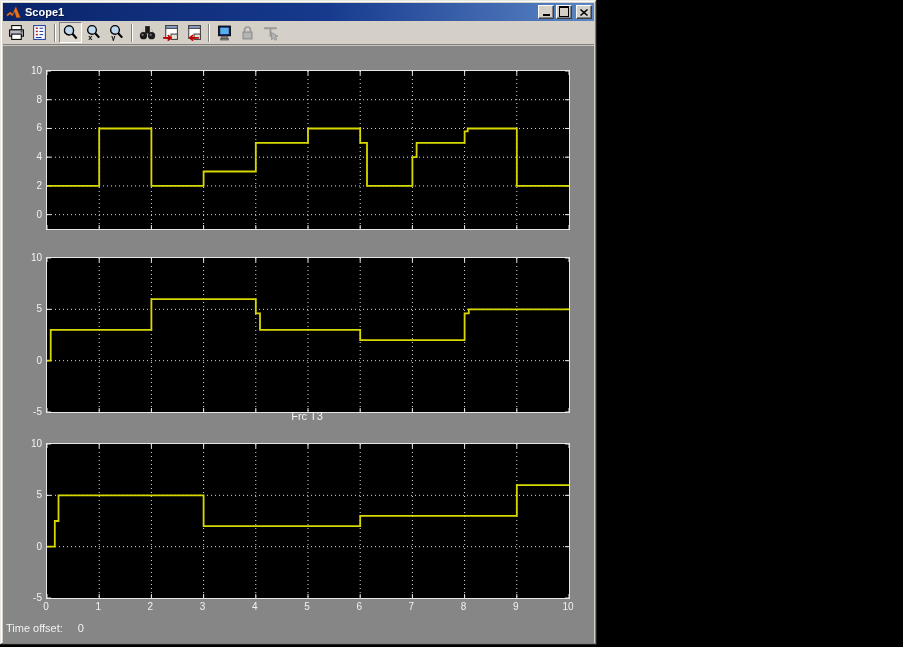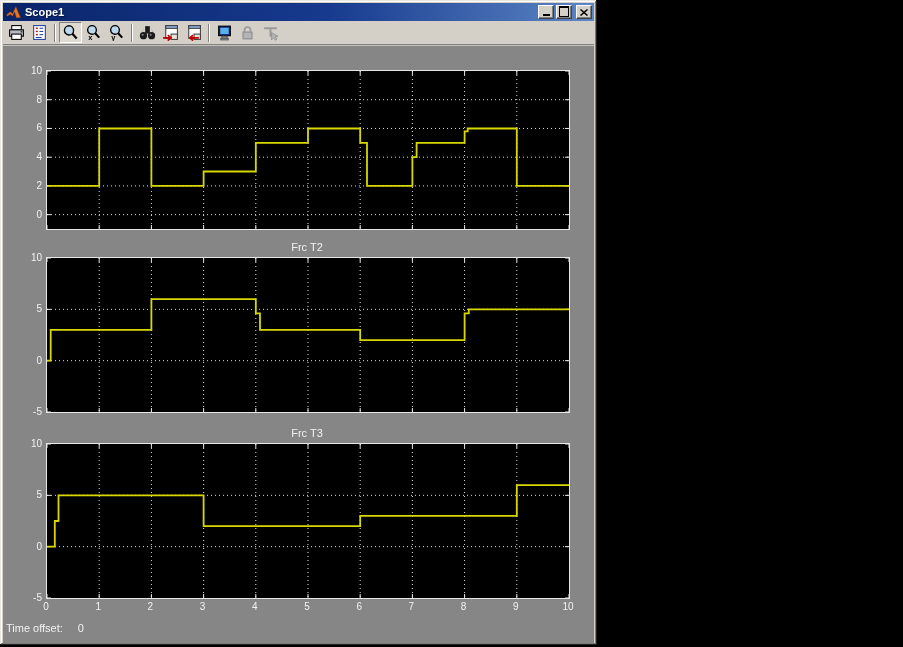--- a/index.html
+++ b/index.html
@@ -242,21 +242,20 @@
       <line class="tick" x1="518" y1="86.18181818181819" x2="522" y2="86.18181818181819"></line>
       <line class="tick" x1="0" y1="57.45454545454545" x2="4" y2="57.45454545454545"></line>
       <line class="tick" x1="518" y1="57.45454545454545" x2="522" y2="57.45454545454545"></line>
       <line class="tick" x1="0" y1="28.72727272727272" x2="4" y2="28.72727272727272"></line>
       <line class="tick" x1="518" y1="28.72727272727272" x2="522" y2="28.72727272727272"></line>
       <line class="tick" x1="0" y1="0" x2="4" y2="0"></line>
       <line class="tick" x1="518" y1="0" x2="522" y2="0"></line>
       <polyline class="trace" points="0.0,114.9 52.2,114.9 52.2,57.5 104.4,57.5 104.4,114.9 156.6,114.9 156.6,100.5 208.8,100.5 208.8,71.8 261.0,71.8 261.0,57.5 313.2,57.5 313.2,71.8 320.0,71.8 320.0,114.9 365.4,114.9 365.4,86.2 369.6,86.2 369.6,71.8 417.6,71.8 417.6,60.3 420.7,60.3 420.7,57.5 469.8,57.5 469.8,114.9 522.0,114.9" style="stroke:#d8d800"></polyline>
     </svg>
 
-  <div class="plot-title" style="top:241px">Frc T2</div>
   <svg class="plot" id="plot1" width="522" height="154" style="top:257px">
       <line class="grid" x1="52.2" y1="0" x2="52.2" y2="154"></line>
       <line class="grid" x1="104.4" y1="0" x2="104.4" y2="154"></line>
       <line class="grid" x1="156.6" y1="0" x2="156.6" y2="154"></line>
       <line class="grid" x1="208.8" y1="0" x2="208.8" y2="154"></line>
       <line class="grid" x1="261" y1="0" x2="261" y2="154"></line>
       <line class="grid" x1="313.2" y1="0" x2="313.2" y2="154"></line>
       <line class="grid" x1="365.4" y1="0" x2="365.4" y2="154"></line>
       <line class="grid" x1="417.6" y1="0" x2="417.6" y2="154"></line>
       <line class="grid" x1="469.8" y1="0" x2="469.8" y2="154"></line>
@@ -288,21 +287,21 @@
       <line class="tick" x1="518" y1="154" x2="522" y2="154"></line>
       <line class="tick" x1="0" y1="102.66666666666667" x2="4" y2="102.66666666666667"></line>
       <line class="tick" x1="518" y1="102.66666666666667" x2="522" y2="102.66666666666667"></line>
       <line class="tick" x1="0" y1="51.33333333333334" x2="4" y2="51.33333333333334"></line>
       <line class="tick" x1="518" y1="51.33333333333334" x2="522" y2="51.33333333333334"></line>
       <line class="tick" x1="0" y1="0" x2="4" y2="0"></line>
       <line class="tick" x1="518" y1="0" x2="522" y2="0"></line>
       <polyline class="trace" points="0.0,102.7 3.7,102.7 3.7,71.9 104.4,71.9 104.4,41.1 208.8,41.1 208.8,55.4 213.0,55.4 213.0,71.9 313.2,71.9 313.2,82.1 417.6,82.1 417.6,55.4 421.8,55.4 421.8,51.3 522.0,51.3" style="stroke:#d8d800"></polyline>
     </svg>
 
-  <div class="plot-title" style="top:427px">Frc T3</div>
+  <div class="plot-title" style="top:410px">Frc T3</div>
   <svg class="plot" id="plot2" width="522" height="154" style="top:443px">
       <line class="grid" x1="52.2" y1="0" x2="52.2" y2="154"></line>
       <line class="grid" x1="104.4" y1="0" x2="104.4" y2="154"></line>
       <line class="grid" x1="156.6" y1="0" x2="156.6" y2="154"></line>
       <line class="grid" x1="208.8" y1="0" x2="208.8" y2="154"></line>
       <line class="grid" x1="261" y1="0" x2="261" y2="154"></line>
       <line class="grid" x1="313.2" y1="0" x2="313.2" y2="154"></line>
       <line class="grid" x1="365.4" y1="0" x2="365.4" y2="154"></line>
       <line class="grid" x1="417.6" y1="0" x2="417.6" y2="154"></line>
       <line class="grid" x1="469.8" y1="0" x2="469.8" y2="154"></line>

